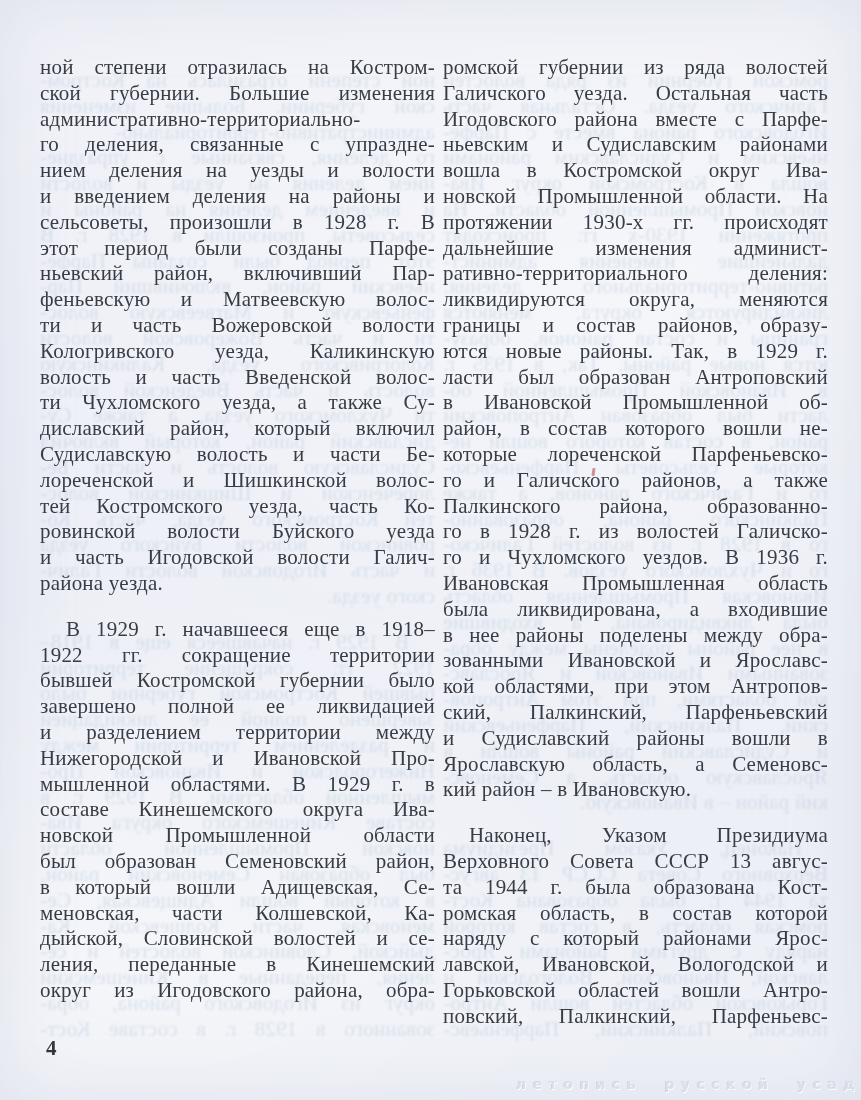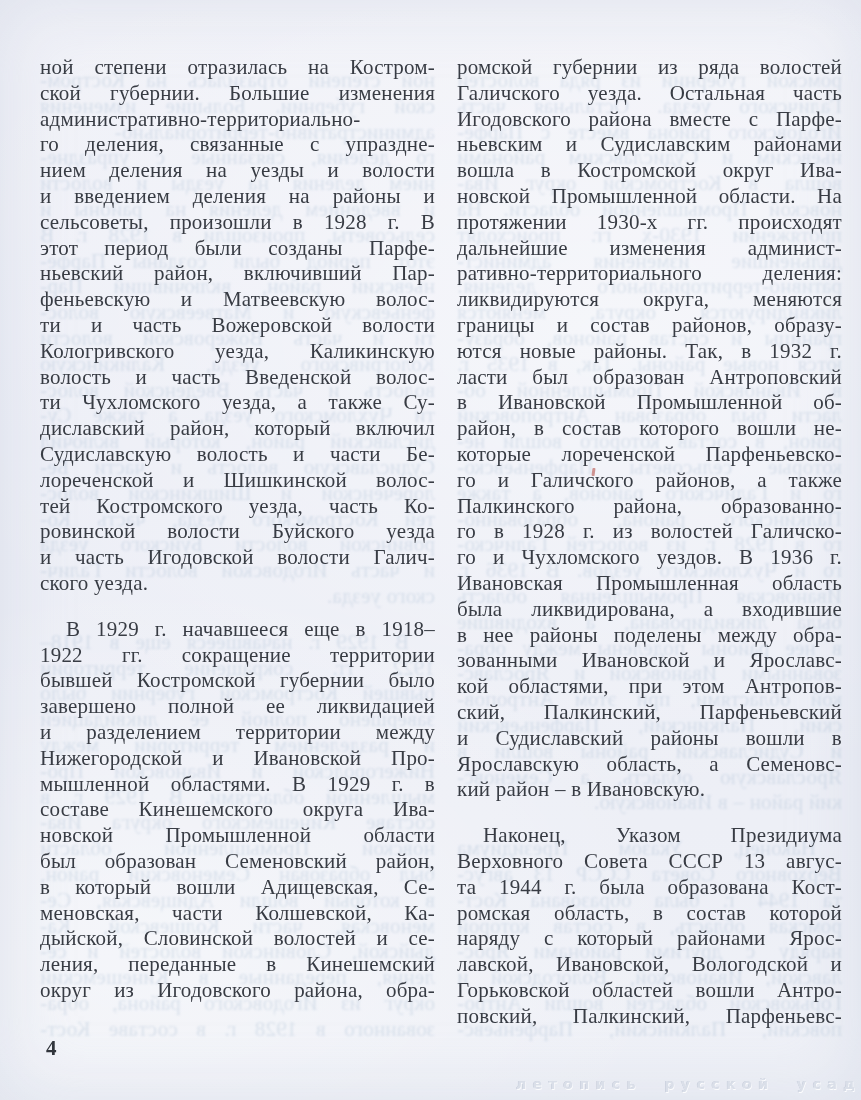--- a/index.html
+++ b/index.html
@@ -11,21 +11,21 @@
     font-family:"Liberation Serif", serif;
     color:#383c44;
     background:
       radial-gradient(1200px 800px at 70% 30%, rgba(255,255,255,.45), transparent 60%),
       radial-gradient(900px 600px at 18% 85%, rgba(255,255,255,.40), transparent 60%),
       linear-gradient(180deg, #f1f2f8 0%, #eceef6 40%, #edeff6 75%, #eff1f7 100%);
     box-shadow: inset 0 0 70px rgba(185,195,215,.35);
   }
   .columns {
     position:absolute; left:40px; top:55px; width:802px;
-    display:flex; gap:22px;
+    display:flex; gap:8px;
   }
   .column { position:relative; }
   .column.left  { width:395px; }
   .column.right { width:385px; }
   .col-text { position:relative; z-index:2; }
   
   .ghost {
     position:absolute; left:0; top:13px; width:100%; z-index:1;
     transform:scaleX(-1);
     filter:blur(1.3px);
@@ -121,21 +121,21 @@
           <div class="line">ти и часть Вожеровской волости</div>
           <div class="line">Кологривского уезда, Каликинскую</div>
           <div class="line">волость и часть Введенской волос-</div>
           <div class="line">ти Чухломского уезда, а также Су-</div>
           <div class="line">диславский район, который включил</div>
           <div class="line">Судиславскую волость и части Бе-</div>
           <div class="line">лореченской и Шишкинской волос-</div>
           <div class="line">тей Костромского уезда, часть Ко-</div>
           <div class="line">ровинской волости Буйского уезда</div>
           <div class="line">и часть Игодовской волости Галич-</div>
-          <div class="line end">ского уезда.</div>
+          <div class="line end">района уезда.</div>
           <div class="line indent">В 1929 г. начавшееся еще в 1918–</div>
           <div class="line">1922 гг. сокращение территории</div>
           <div class="line">бывшей Костромской губернии было</div>
           <div class="line">завершено полной ее ликвидацией</div>
           <div class="line">и разделением территории между</div>
           <div class="line">Нижегородской и Ивановской Про-</div>
           <div class="line">мышленной областями. В 1929 г. в</div>
           <div class="line">составе Кинешемского округа Ива-</div>
           <div class="line">новской Промышленной области</div>
           <div class="line">был образован Семеновский район,</div>
@@ -191,21 +191,21 @@
           <div class="line">Галичского уезда. Остальная часть</div>
           <div class="line">Игодовского района вместе с Парфе-</div>
           <div class="line">ньевским и Судиславским районами</div>
           <div class="line">вошла в Костромской округ Ива-</div>
           <div class="line">новской Промышленной области. На</div>
           <div class="line">протяжении 1930-х гг. происходят</div>
           <div class="line">дальнейшие изменения админист-</div>
           <div class="line">ративно-территориального деления:</div>
           <div class="line">ликвидируются округа, меняются</div>
           <div class="line">границы и состав районов, образу-</div>
-          <div class="line">ются новые районы. Так, в 1932 г.</div>
+          <div class="line">ются новые районы. Так, в 1929 г.</div>
           <div class="line">ласти был образован Антроповский</div>
           <div class="line">в Ивановской Промышленной об-</div>
           <div class="line">район, в состав которого вошли не-</div>
           <div class="line">которые лореченской Парфеньевско-</div>
           <div class="line">го и Галичского районов, а также</div>
           <div class="line">Палкинского района, образованно-</div>
           <div class="line">го в 1928 г. из волостей Галичско-</div>
           <div class="line">го и Чухломского уездов. В 1936 г.</div>
           <div class="line">Ивановская Промышленная область</div>
           <div class="line">была ликвидирована, а входившие</div>

